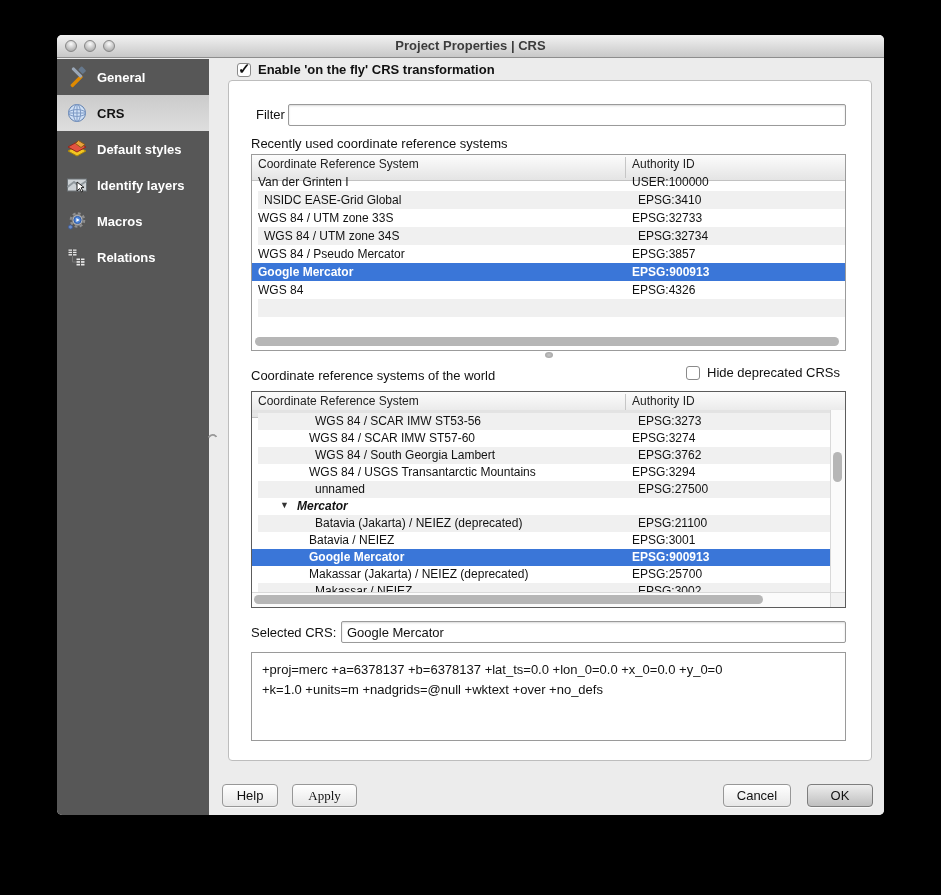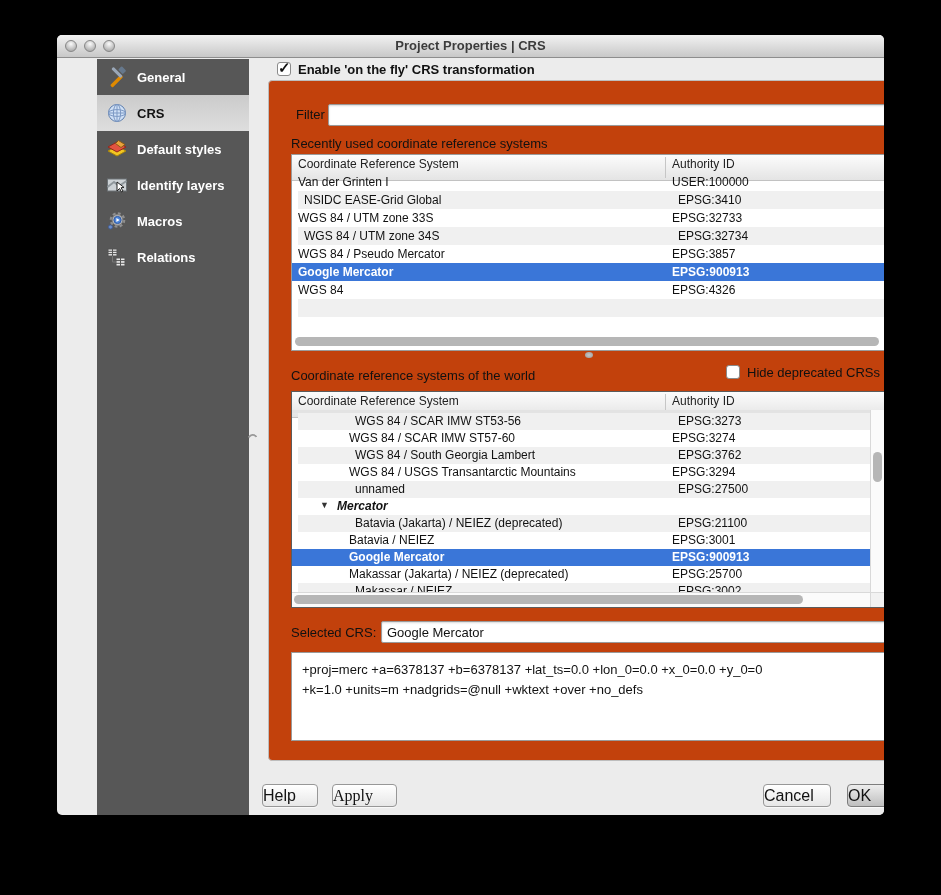--- a/index.html
+++ b/index.html
@@ -9,41 +9,41 @@
             border-radius:5px; overflow:hidden; background:#ececec;
             box-shadow:0 12px 40px rgba(0,0,0,.65); }
 
   .titlebar { position:absolute; top:0; left:0; right:0; height:23px;
               background:linear-gradient(#f2f2f2,#c8c8c8); border-bottom:1px solid #8d8d8d; }
   .titlebar .title { text-align:center; line-height:22px; font-size:13px; font-weight:bold; color:#3c3c3c; }
   .lights { position:absolute; left:8px; top:5px; display:flex; gap:7px; }
   .light { width:12px; height:12px; border-radius:50%; border:1px solid #878787;
            background:radial-gradient(circle at 50% 30%, #fbfbfb, #adadad 80%); }
 
-  .wbody { position:absolute; top:24px; left:0; right:0; bottom:0; display:flex;padding-left:40px; }
+  .wbody { position:absolute; top:24px; left:0; right:0; bottom:0; display:flex; }
   .sidebar { width:152px; background:#575757; flex:none; }
   .sidebar-item { height:36px; display:flex; align-items:center; gap:9px; padding-left:9px;
                   color:#fff; font-size:13px; font-weight:bold; cursor:default; }
   .sidebar-item.selected { background:linear-gradient(#cbcbcb,#dedede); color:#111; }
   .sb-icon { width:22px; height:22px; flex:none; display:inline-block; }
   .sb-icon svg { display:block; }
 
   .content { flex:1; position:relative; background:#ececec; }
 
-  .cbrow { display:flex; align-items:flex-start; gap:7px; position:absolute; }
+  .cbrow { display:flex; align-items:center; gap:7px; position:absolute; }
   .cb { width:14px; height:14px; background:#fff; border:1px solid #8a8a8a; border-radius:3px;
         position:relative; flex:none; }
   .cb.checked::after { content:"✓"; position:absolute; left:0px; top:-4px; font-size:15px;
                        font-weight:bold; color:#111; }
   .cblabel { font-size:13px; color:#111; }
   .enable-row { left:28px; top:3px; }
   .enable-row .cblabel { font-weight:bold; }
 
   .groupbox { position:absolute; left:19px; top:21px; width:644px; height:681px;
-              background:#c2410c; border:1px solid #bdbdbd; border-radius:4px; }
+              background:#ffffff; border:1px solid #bdbdbd; border-radius:4px; }
 
   .glabel { position:absolute; font-size:13px; color:#111; white-space:nowrap; }
   .filter-label { left:27px; top:26px; }
   .tinput { position:absolute; background:#fff; border:1px solid #9a9a9a; border-radius:2px;
             font-size:13px; color:#111; padding:0 5px; font-family:"Liberation Sans",sans-serif;
             box-shadow:inset 0 1px 2px rgba(0,0,0,.15); }
   .filter-input { left:59px; top:23px; width:558px; height:22px; }
   .recent-label { left:22px; top:55px; }
 
   .tbl { position:absolute; background:#fff; border:1px solid #9b9b9b; overflow:hidden; }
@@ -99,22 +99,22 @@
 
   .selcrs-label { left:22px; top:544px; }
   .selcrs-input { left:112px; top:540px; width:505px; height:22px; }
 
   .projbox { position:absolute; left:22px; top:571px; width:595px; height:89px;
              background:#fff; border:1px solid #9a9a9a; padding:7px 10px;
              font-size:13px; color:#111; line-height:20px; }
   .projbox div { white-space:nowrap; }
 
   .btn { position:absolute; top:725px; height:23px; border:1px solid #979797; border-radius:4px;
-         background:linear-gradient(#ffffff,#e7e7e7); font-size:16px; color:#111;
-         text-align:left; line-height:21px; cursor:default;
+         background:linear-gradient(#ffffff,#e7e7e7); font-size:13px; color:#111;
+         text-align:center; line-height:21px; cursor:default;
          box-shadow:0 1px 1px rgba(255,255,255,.7); }
   .btn-help   { left:13px;  width:56px; }
   .btn-apply  { left:83px;  width:65px;font-family:Liberation Serif, serif; }
   .btn-cancel { left:514px; width:68px; }
   .btn-ok     { left:598px; width:66px; background:linear-gradient(#ededed,#bfbfbf);
                 border-color:#7d7d7d; }
 </style>
 </head>
 <body>
 

